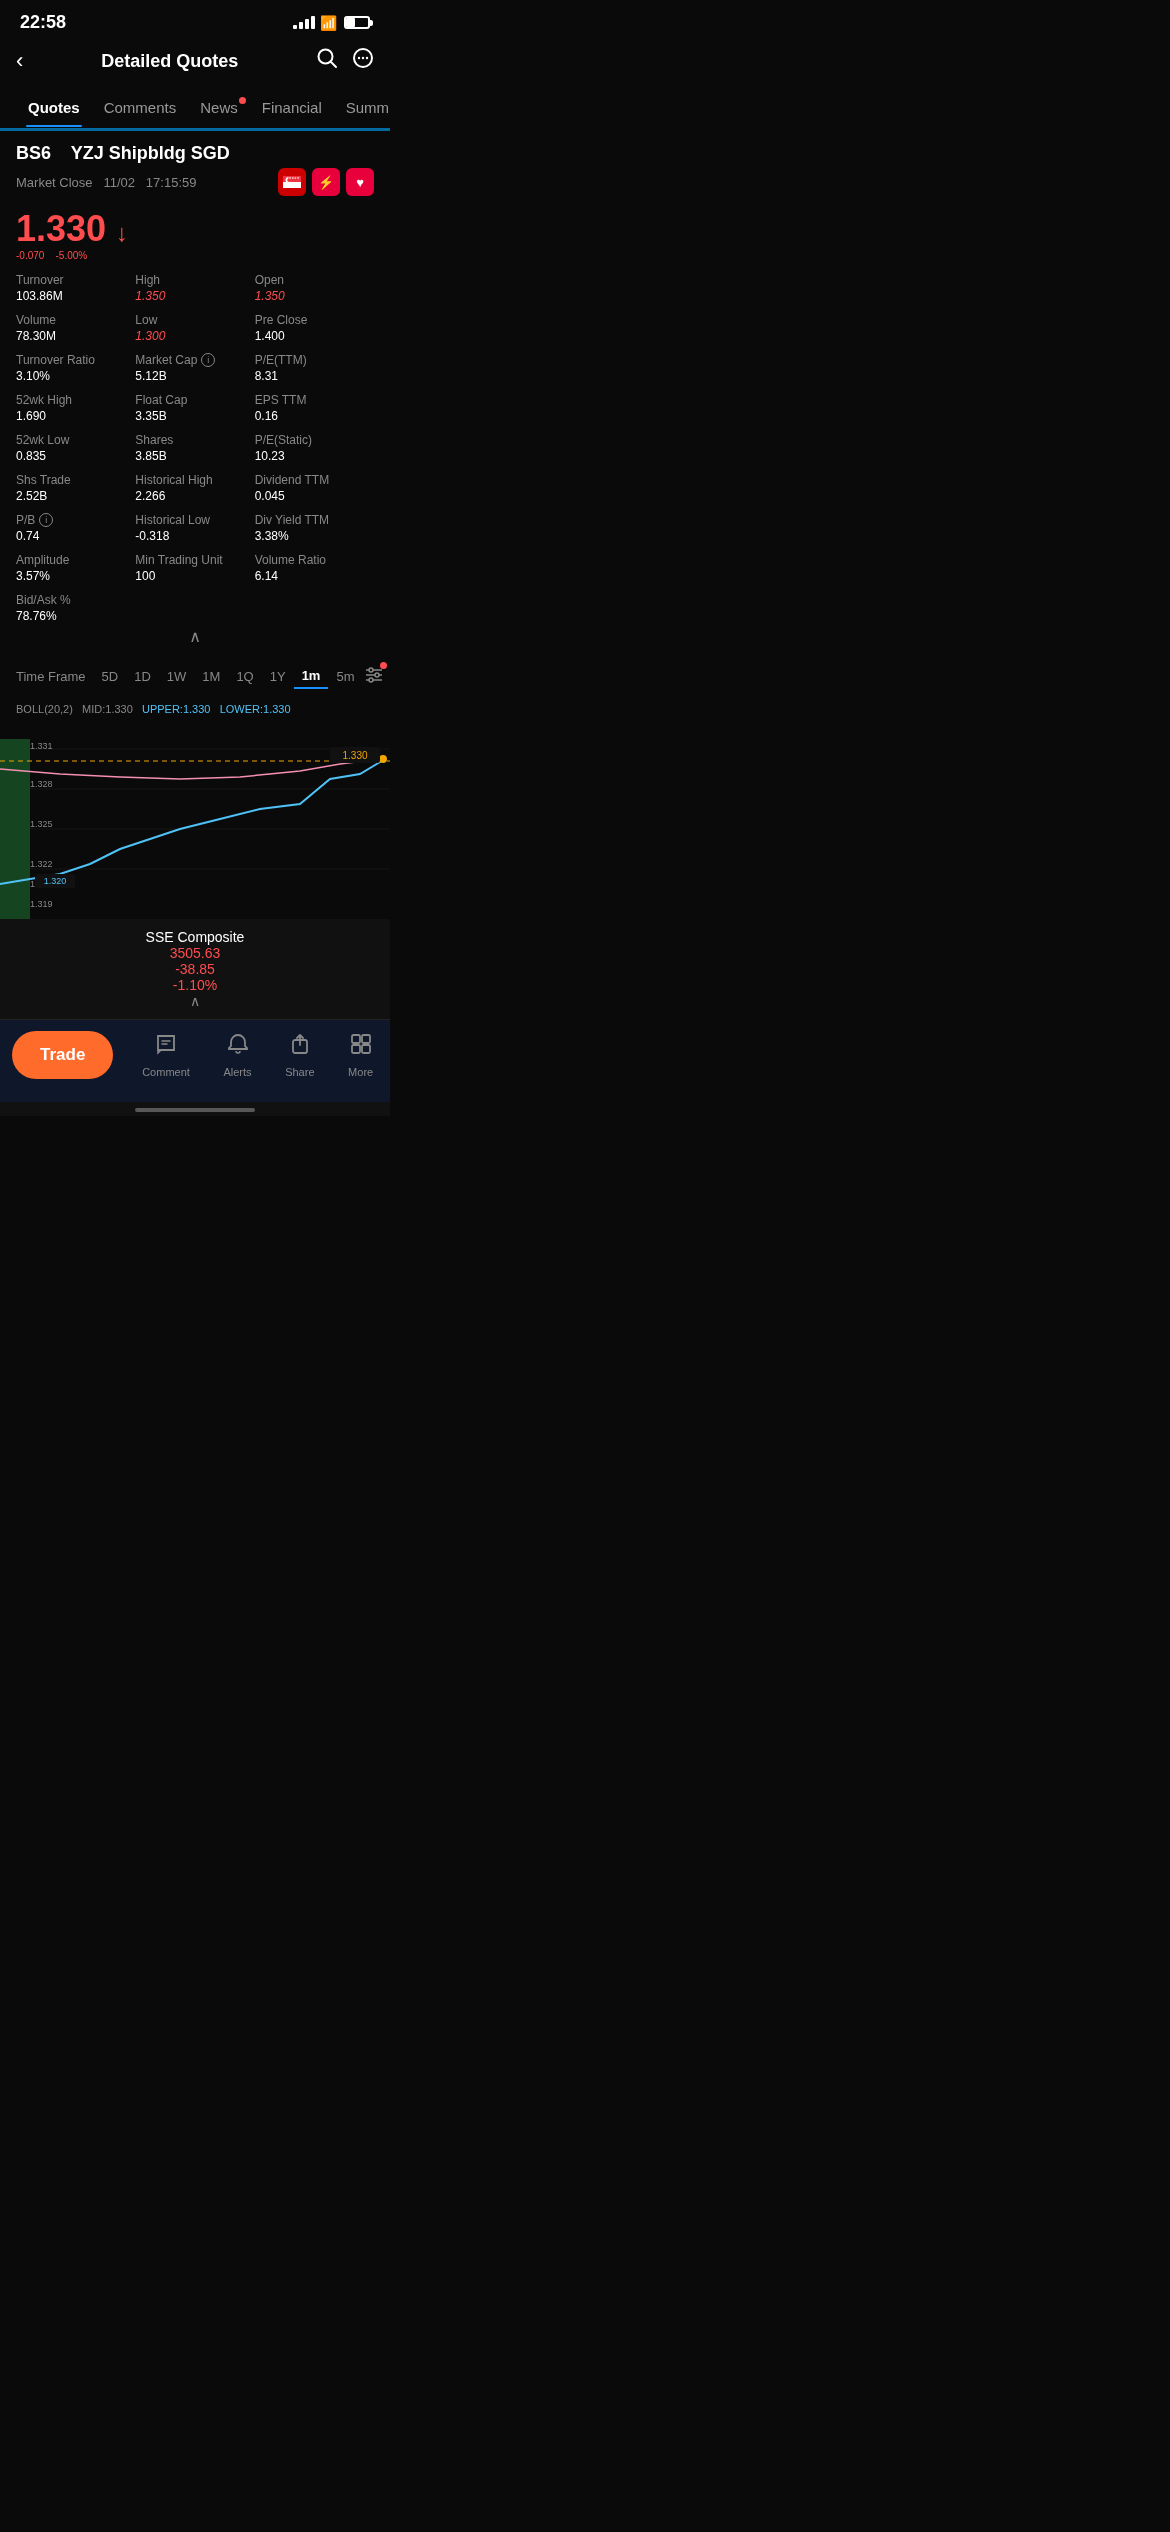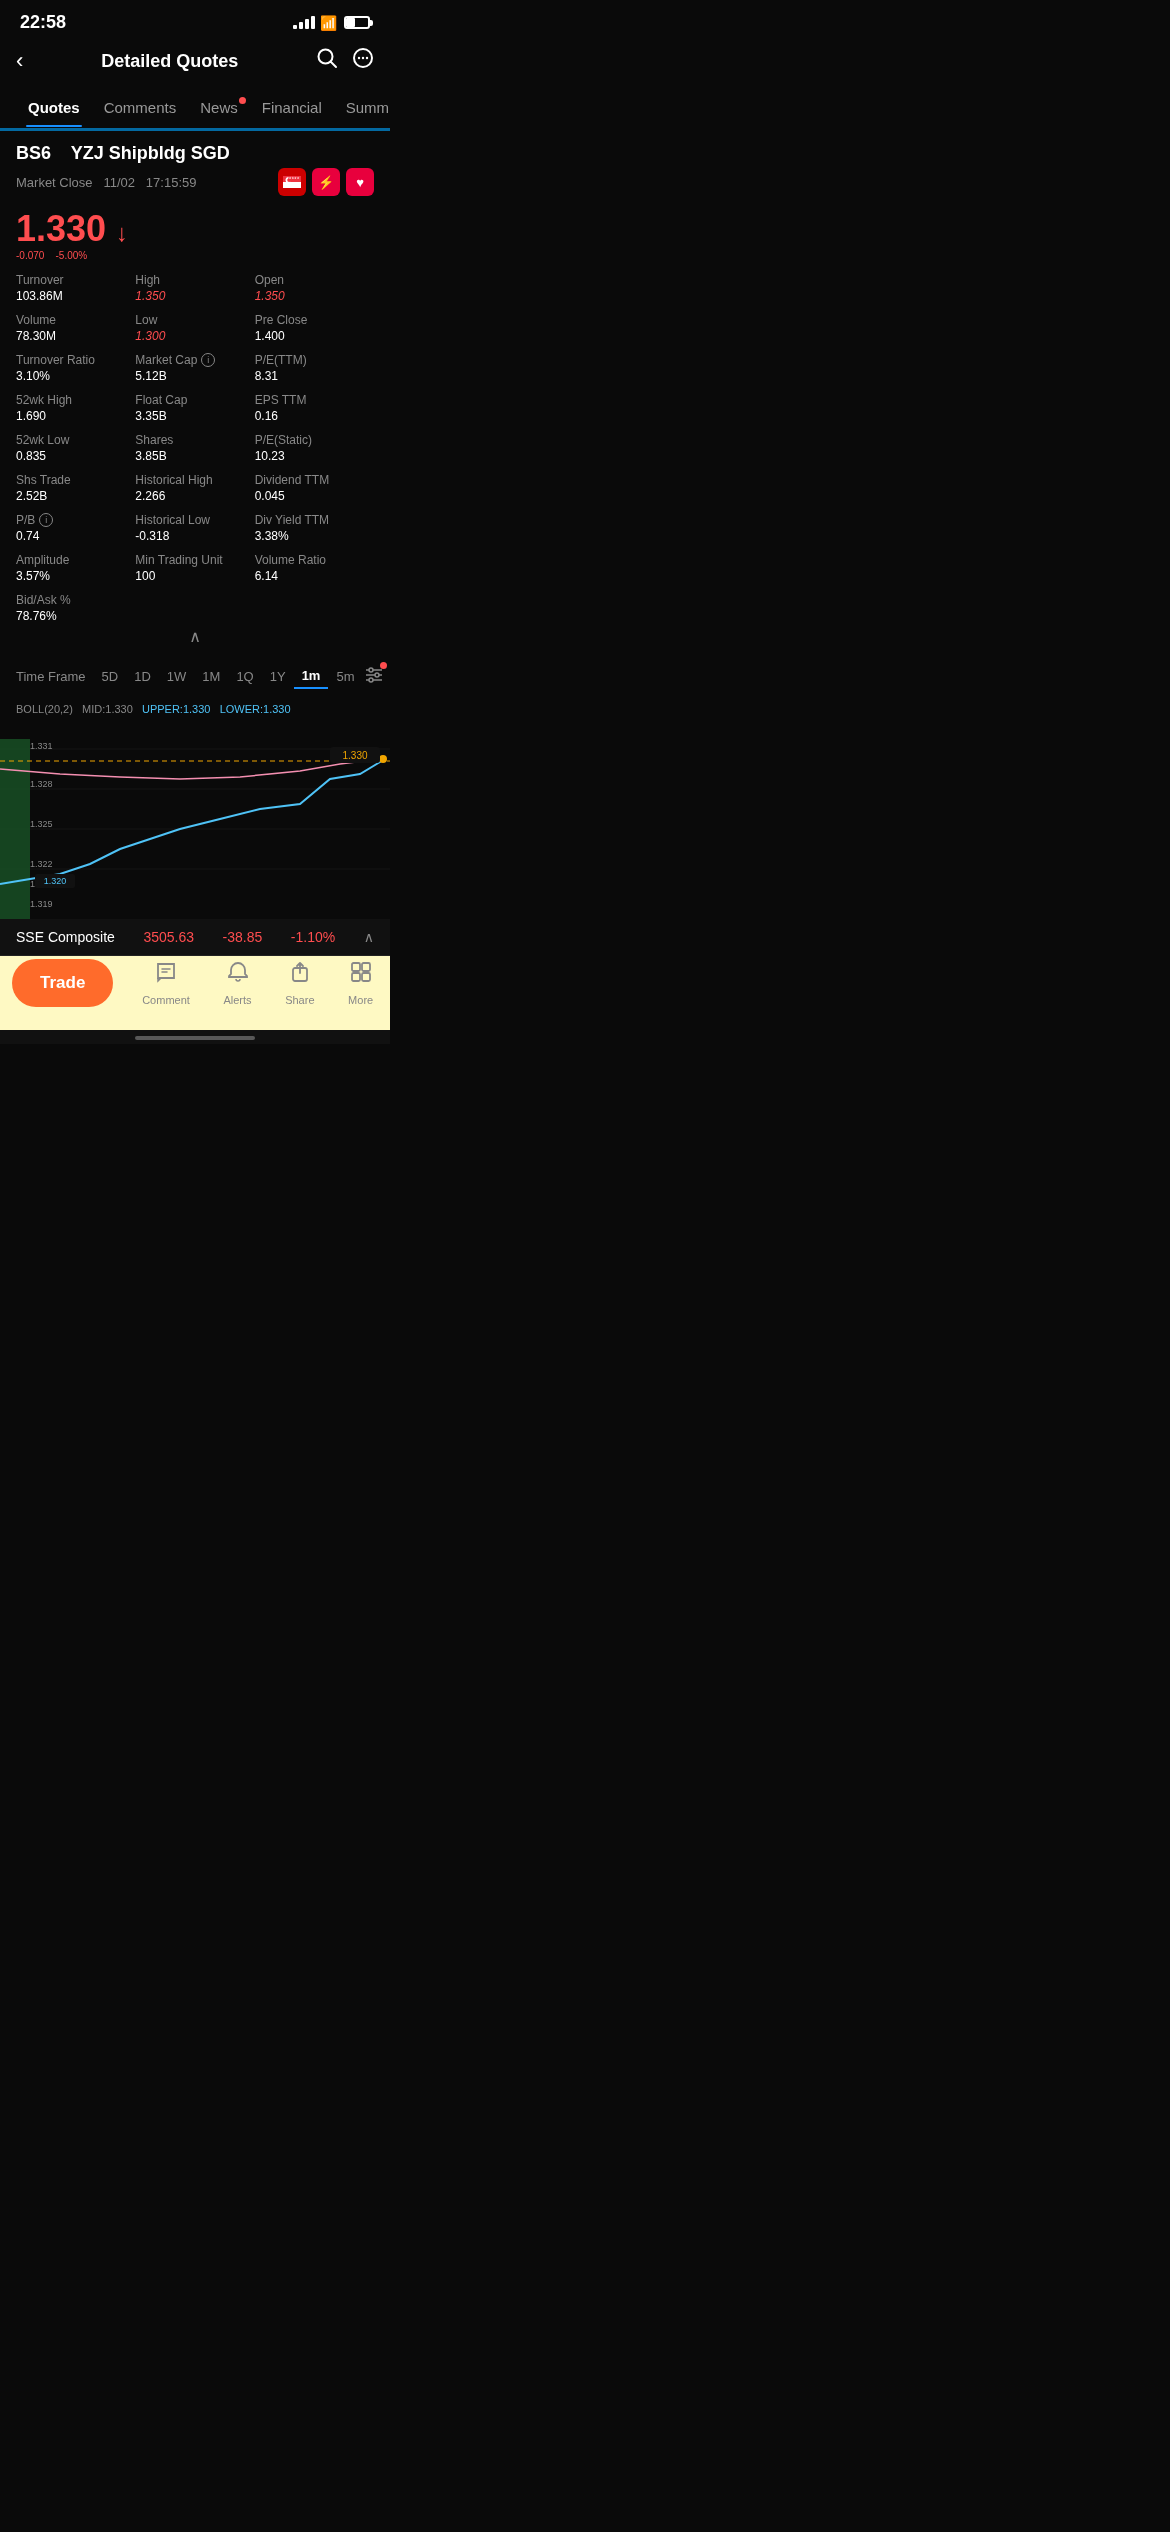--- a/index.html
+++ b/index.html
@@ -150,34 +150,35 @@
       overflow: hidden;
     }
 
     
     .bottom-ticker {
       background: #111;
       padding: 10px 16px;
       display: flex;
       align-items: center;
       justify-content: space-between;
+      flex-direction: column;
     }
     .ticker-name { font-size: 14px; color: #fff; }
     .ticker-price { font-size: 14px; color: #ff4d4f; }
     .ticker-change { font-size: 14px; color: #ff4d4f; }
     .ticker-pct { font-size: 14px; color: #ff4d4f; }
     .ticker-chevron { font-size: 14px; color: #888; }
 
     
     .bottom-nav {
       display: flex;
       align-items: center;
-      background: #fef9c3;
+      background: #0f172a;
       border-top: 1px solid #222;
-      padding: 0 0 20px;
+      padding: 8px 0 20px;
     }
     .trade-btn {
       background: #ff6b2b;
       color: #fff;
       border: none;
       border-radius: 24px;
       padding: 14px 28px;
       font-size: 17px;
       font-weight: 600;
       margin: 0 12px;

